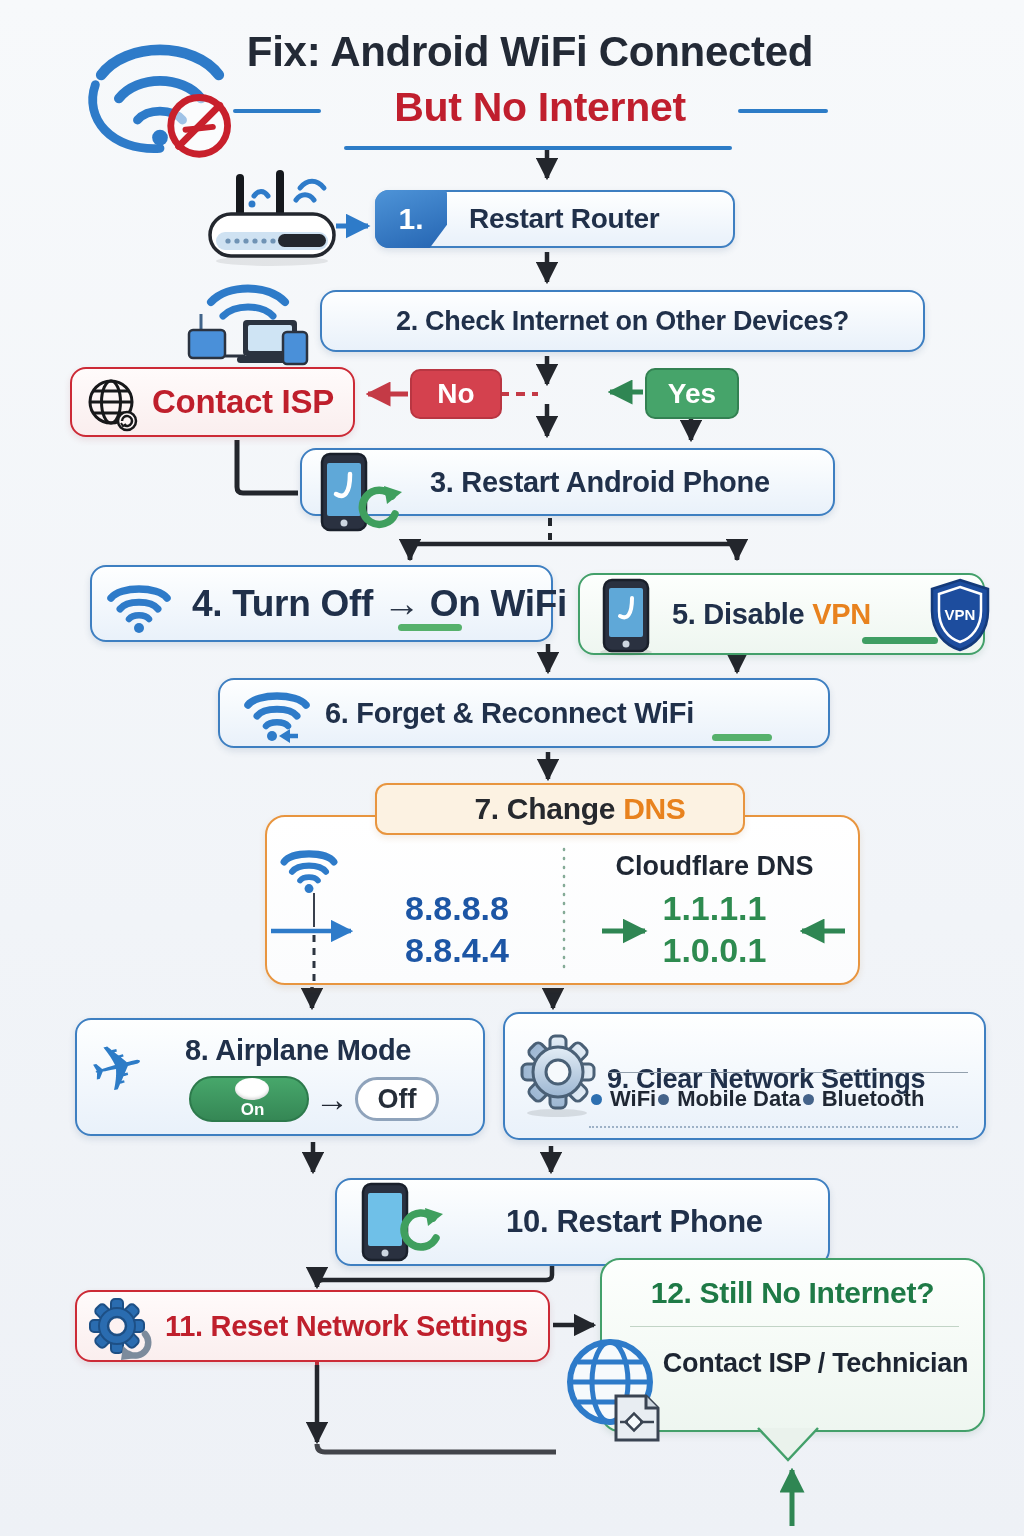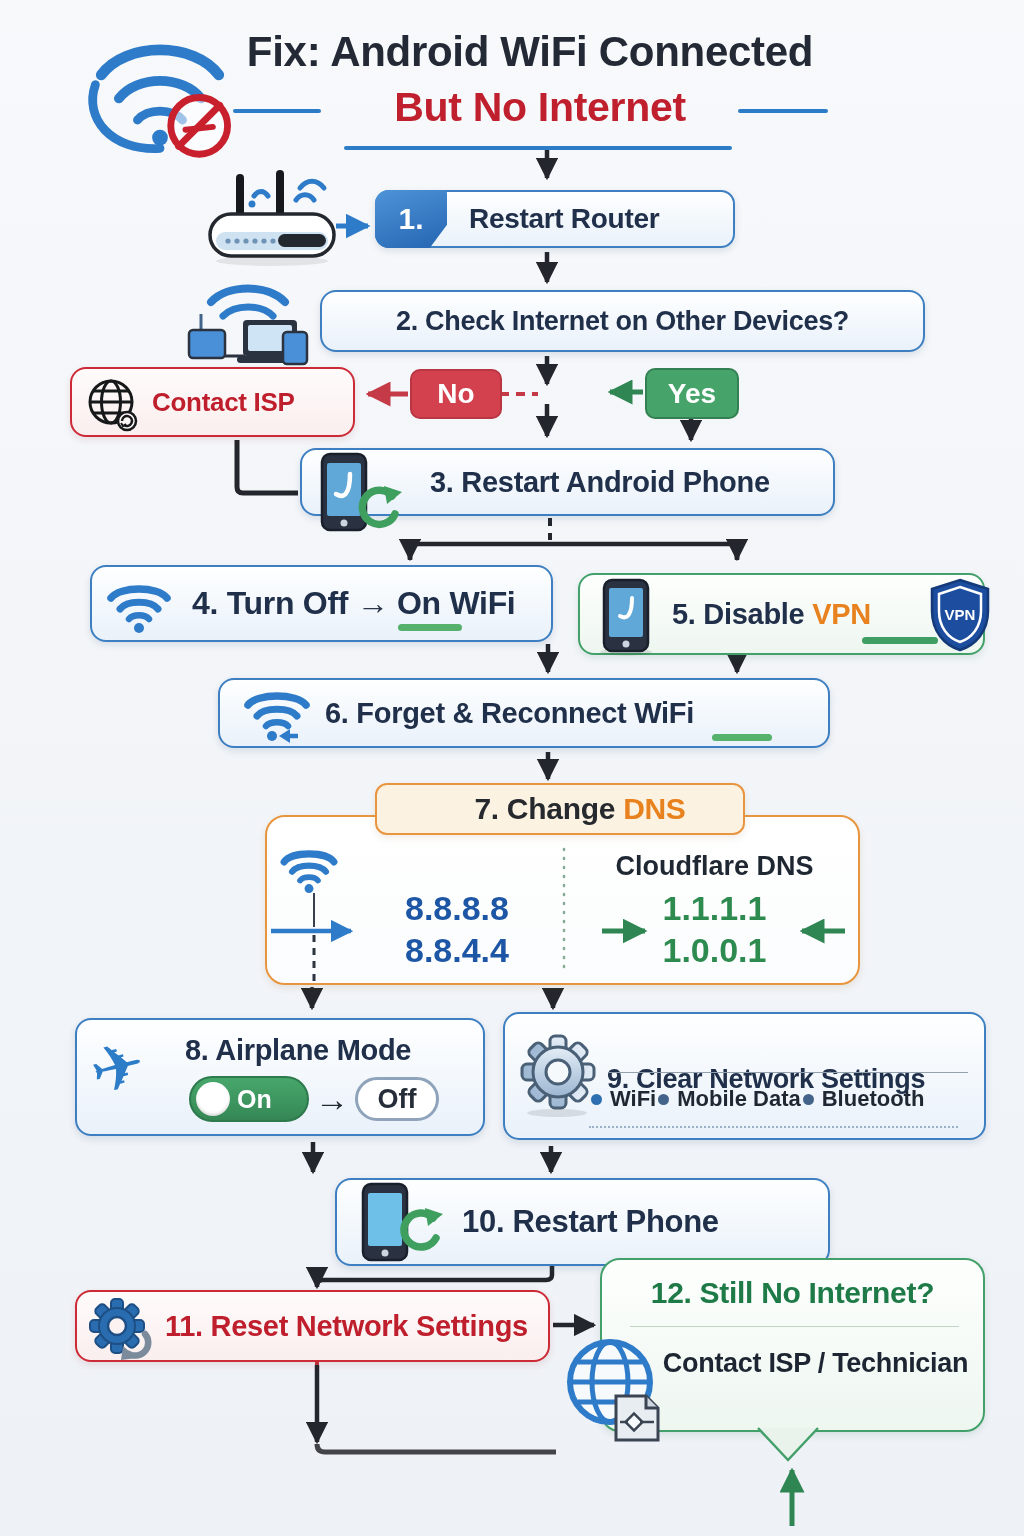--- a/index.html
+++ b/index.html
@@ -27,21 +27,21 @@
        display:flex;align-items:center;justify-content:center;
        color:#fff;font-weight:bold;font-size:30px;}
   .badge{position:absolute;z-index:3;display:flex;align-items:center;justify-content:center;
        color:#fff;font-weight:bold;border-radius:10px;}
   .gline{position:absolute;height:7px;background:#56b16c;border-radius:4px;z-index:3;}
   .titleline{position:absolute;height:4px;background:#2d7cc7;border-radius:2px;z-index:2;}
   .dnscol{position:absolute;text-align:center;font-weight:bold;white-space:nowrap;z-index:3;}
   .toggle-on{width:120px;height:46px;border-radius:23px;position:relative;
        background:linear-gradient(180deg,#47a76b,#358755);border:2px solid #2d7a4c;
        display:flex;align-items:center;box-sizing:border-box;
-       color:#fff;font-weight:bold;font-size:25px;}
+       color:#fff;font-weight:bold;font-size:17px;flex-direction:column;}
   .knob{width:34px;height:34px;border-radius:50%;background:#fff;margin-left:5px;
        box-shadow:inset 0 -2px 3px rgba(0,0,0,.15);}
   .toggle-off{width:84px;height:44px;border-radius:22px;background:#fff;
        border:3px solid #8fa3bb;display:flex;align-items:center;justify-content:center;
        color:#252d38;font-weight:bold;font-size:27px;box-sizing:border-box;}
   .tArrow{font-weight:bold;font-size:34px;color:#222833;margin:0 6px;}
   .dot{width:11px;height:11px;border-radius:50%;background:#44638a;display:inline-block;
        margin:0 8px 0 2px;}
   .items{display:flex;align-items:center;font-weight:bold;color:#1f2733;font-size:22px;
        white-space:nowrap;}
@@ -164,21 +164,21 @@
       <svg width="56" height="56" viewBox="0 0 56 56">
         <circle cx="27" cy="26" r="21" fill="none" stroke="#17181a" stroke-width="3"></circle>
         <ellipse cx="27" cy="26" rx="9.5" ry="21" fill="none" stroke="#17181a" stroke-width="3"></ellipse>
         <line x1="6" y1="26" x2="48" y2="26" stroke="#17181a" stroke-width="3"></line>
         <line x1="10" y1="15" x2="44" y2="15" stroke="#17181a" stroke-width="3"></line>
         <line x1="10" y1="37" x2="44" y2="37" stroke="#17181a" stroke-width="3"></line>
         <circle cx="43" cy="45" r="9" fill="#fdf6f6" stroke="#17181a" stroke-width="2.5"></circle>
         <path d="M38 45 a 5 5 0 1 1 2 4" fill="none" stroke="#17181a" stroke-width="2.5"></path>
         <path d="M37 47 l 2 3 l 3 -2" fill="none" stroke="#17181a" stroke-width="2"></path>
       </svg></span>
-    <span class="lbl" style="margin-left:80px;font-size:26px;color:#bf1f2c;">Contact ISP</span>
+    <span class="lbl" style="margin-left:80px;font-size:33px;color:#bf1f2c;">Contact ISP</span>
   </div>
 
   <div class="badge" style="left:410px;top:369px;width:88px;height:46px;font-size:28px;background:#d4414e;border:2px solid #b93642;">No</div>
   <div class="badge" style="left:645px;top:368px;width:90px;height:47px;font-size:28px;background:#46a46a;border:2px solid #338152;">Yes</div>
 
   <div class="box b-blue" style="left:300px;top:448px;width:535px;height:68px;">
     <span class="abs" style="left:14px;top:2px;z-index:5;">
       <svg width="92" height="86" viewBox="0 0 92 86">
         <rect x="6" y="2" width="44" height="76" rx="8" fill="#2a3140" stroke="#1a202b" stroke-width="2.5"></rect>
         <rect x="11" y="11" width="34" height="53" rx="2" fill="#5fa8d8"></rect>
@@ -191,21 +191,21 @@
   </div>
 
   <div class="box b-blue" style="left:90px;top:565px;width:463px;height:77px;">
     <span class="abs" style="left:14px;top:12px;">
       <svg width="66" height="54" viewBox="0 0 66 54">
         <path d="M5 19 C 14 7 52 7 61 19" stroke="#2e7bc9" stroke-width="7.5" fill="none" stroke-linecap="round"></path>
         <path d="M14 30 C 21 21 45 21 52 30" stroke="#2e7bc9" stroke-width="7" fill="none" stroke-linecap="round"></path>
         <path d="M23 40 C 27 35 39 35 43 40" stroke="#2e7bc9" stroke-width="6.5" fill="none" stroke-linecap="round"></path>
         <circle cx="33" cy="49" r="5" fill="#2e7bc9"></circle>
       </svg></span>
-    <span class="lbl" style="margin-left:100px;font-size:32px;">
+    <span class="lbl" style="margin-left:100px;font-size:37px;">
       <span>4. Turn Off</span>
       <span style="color:#2a3547;">→</span>
       <span>On WiFi</span>
     </span>
     <div class="gline" style="left:306px;top:57px;width:64px;"></div>
   </div>
 
   <div class="box b-green" style="left:578px;top:573px;width:407px;height:82px;">
     <span class="abs" style="left:16px;top:3px;">
       <svg width="64" height="78" viewBox="0 0 64 78">
@@ -318,21 +318,21 @@
       <span class="dot" style="background:#2d6fb0;"></span>
       <span>WiFi</span>
       <span class="dot"></span>
       <span>Mobile Data</span>
       <span class="dot"></span>
       <span>Bluetooth</span>
     </div>
     <div class="abs" style="left:84px;right:26px;top:112px;border-top:2.5px dotted #9db1c6;"></div>
   </div>
 
-  <div class="box b-blue" style="left:335px;top:1178px;width:495px;height:88px;">
+  <div class="box b-blue" style="left:335px;top:1178px;width:495px;height:88px;padding-left:44px;">
     <span class="abs" style="left:20px;top:2px;">
       <svg width="92" height="86" viewBox="0 0 92 86">
         <rect x="6" y="2" width="44" height="76" rx="8" fill="#2a3140" stroke="#1a202b" stroke-width="2.5"></rect>
         <rect x="11" y="11" width="34" height="53" rx="2" fill="#6fc0e8"></rect>
         <circle cx="28" cy="71" r="3.5" fill="#cdd6e0"></circle>
         <path d="M76 36 A 17 17 0 1 0 79 56" stroke="#3f9f5e" stroke-width="7.5" fill="none" stroke-linecap="round"></path>
         <polygon points="68,26 86,32 71,44" fill="#3f9f5e"></polygon>
       </svg></span>
     <span class="lbl" style="margin-left:125px;font-size:31px;">10. Restart Phone</span>
   </div>

